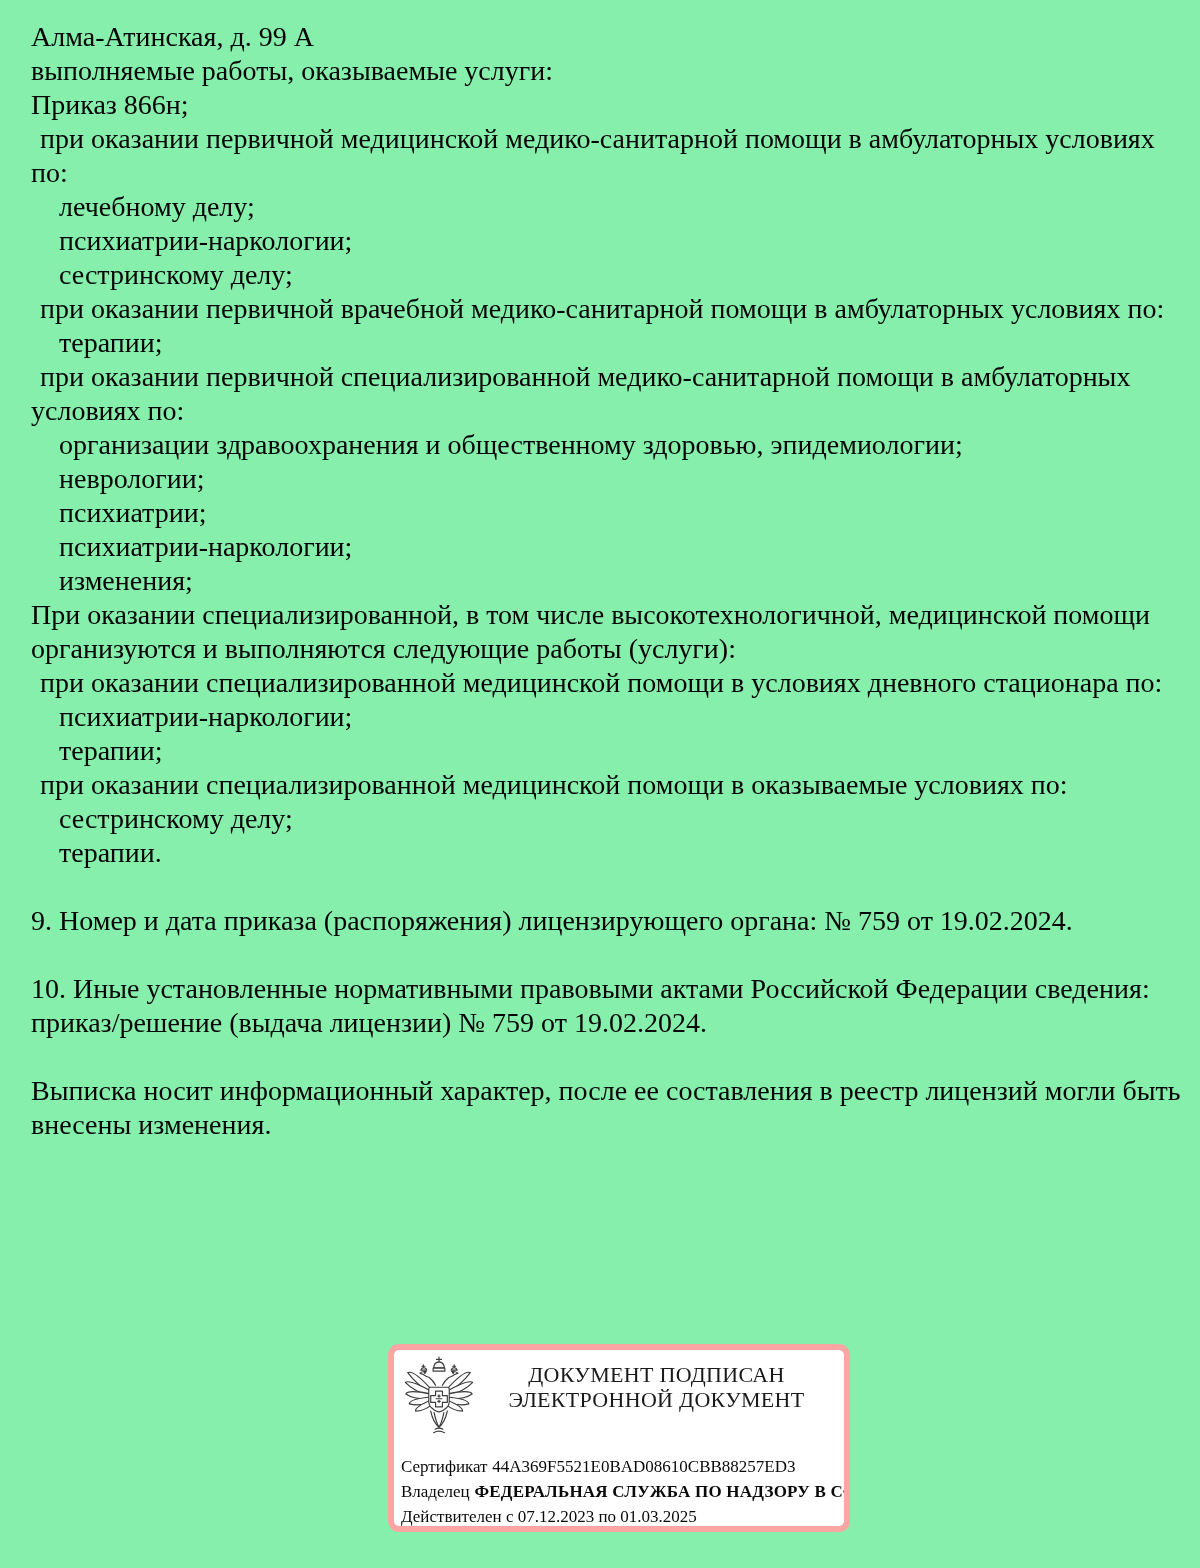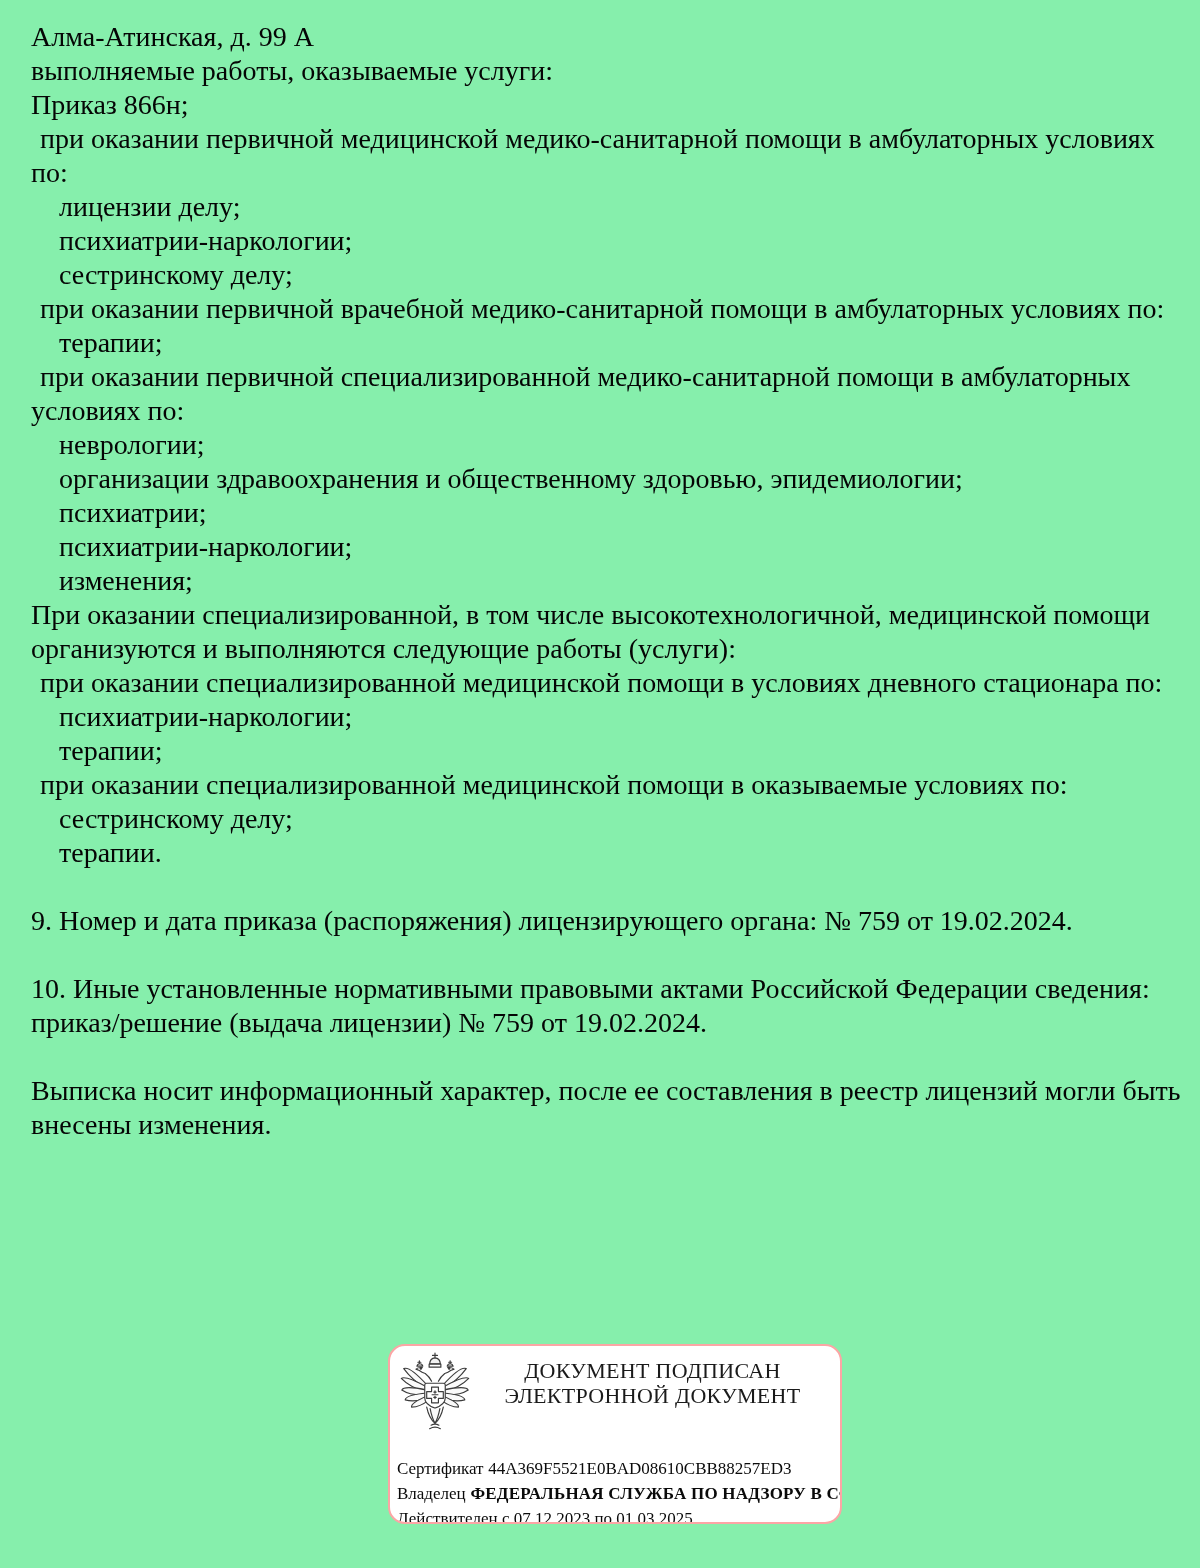--- a/index.html
+++ b/index.html
@@ -27,67 +27,67 @@
   .ln.i1 { padding-left: 9px; }
   .ln.i2 { padding-left: 28px; }
 
   
   .stamp {
     position: absolute;
     left: 388px;
     top: 1344px;
     width: 450px;
     height: 176px;
-    border: 2px solid #fca5a5;
-    border-radius: 17px;
+    border: 6px solid #fca5a5;
+    border-radius: 11px;
     overflow: hidden;
     background: #ffffff;
   }
   .stamp-header { display: flex; padding: 6px 6px 0 9px; height: 84px; }
   .eagle-wrap { width: 72px; height: 84px; flex: 0 0 auto; }
   .stamp-title {
     flex: 1 1 auto;
     text-align: center;
     font-size: 22px;
     line-height: 25px;
     margin-top: 6px;
     color: #1a1a1a;
     letter-spacing: 0.3px;
   }
   .stamp-lines {
-    margin-top: 20px;
+    margin-top: 14px;
     padding-left: 7px;
     font-size: 17px;
     line-height: 25px;
     color: #0a0a0a;
   }
   .stamp-line { white-space: nowrap; overflow: hidden; width: 100%; }
   .lbl { margin-right: 0.28em; }
   .owner-value { font-weight: bold; letter-spacing: 0.2px; }
 </style>
 </head>
 <body>
 
 <div class="page">
 
   <div class="doc-text">
       <div class="ln i0">Алма-Атинская, д. 99 А</div>
       <div class="ln i0">выполняемые работы, оказываемые услуги:</div>
       <div class="ln i0">Приказ 866н;</div>
       <div class="ln i1">при оказании первичной медицинской медико-санитарной помощи в амбулаторных условиях</div>
       <div class="ln i0">по:</div>
-      <div class="ln i2">лицензии делу;</div>
+      <div class="ln i2">лечебному делу;</div>
       <div class="ln i2">психиатрии-наркологии;</div>
       <div class="ln i2">сестринскому делу;</div>
       <div class="ln i1">при оказании первичной врачебной медико-санитарной помощи в амбулаторных условиях по:</div>
       <div class="ln i2">терапии;</div>
       <div class="ln i1">при оказании первичной специализированной медико-санитарной помощи в амбулаторных</div>
       <div class="ln i0">условиях по:</div>
+      <div class="ln i2">организации здравоохранения и общественному здоровью, эпидемиологии;</div>
       <div class="ln i2">неврологии;</div>
-      <div class="ln i2">организации здравоохранения и общественному здоровью, эпидемиологии;</div>
       <div class="ln i2">психиатрии;</div>
       <div class="ln i2">психиатрии-наркологии;</div>
       <div class="ln i2">изменения;</div>
       <div class="ln i0">При оказании специализированной, в том числе высокотехнологичной, медицинской помощи</div>
       <div class="ln i0">организуются и выполняются следующие работы (услуги):</div>
       <div class="ln i1">при оказании специализированной медицинской помощи в условиях дневного стационара по:</div>
       <div class="ln i2">психиатрии-наркологии;</div>
       <div class="ln i2">терапии;</div>
       <div class="ln i1">при оказании специализированной медицинской помощи в оказываемые условиях по:</div>
       <div class="ln i2">сестринскому делу;</div>

